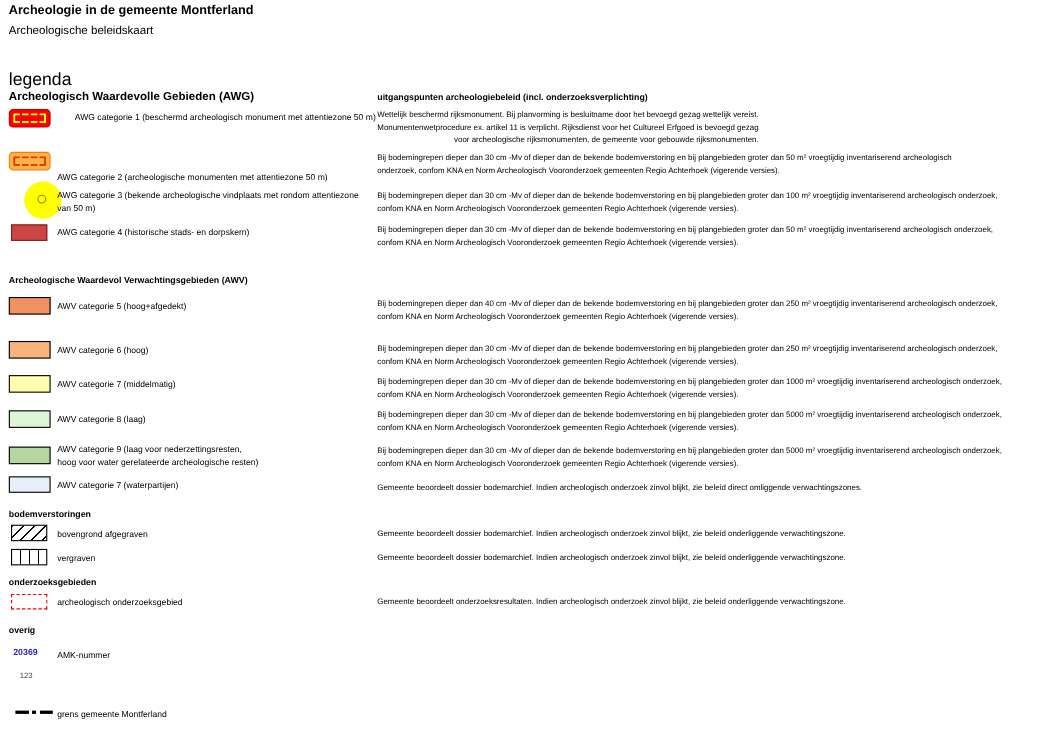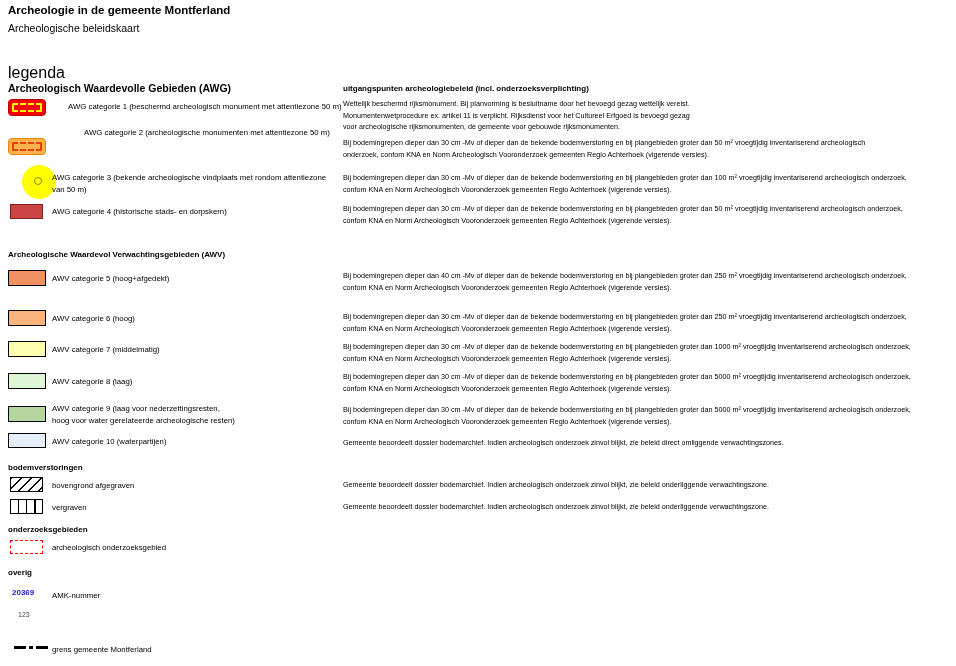--- a/index.html
+++ b/index.html
@@ -47,28 +47,28 @@
 
   <div class="abs legenda" style="left:8px; top:64px;">legenda</div>
 
   <div class="abs sec-h-lg" style="left:8px; top:82px;">Archeologisch Waardevolle Gebieden (AWG)</div>
   <div class="abs sec-h" style="left:343px; top:84px; font-size:8px;">uitgangspunten archeologiebeleid (incl. onderzoeksverplichting)</div>
 
   <div class="abs swatch rounded" style="left: 8px; top: 99px; width: 38px; height: 17px; border: 1.5px solid rgb(192, 0, 0); background-color: rgb(251, 0, 0);">
     <div class="inner-dash" style="border-color: rgb(255, 255, 0);"></div>
   </div>
   <div class="abs lbl" style="left:52px; top:101px;margin-left:16px;">AWG categorie 1 (beschermd archeologisch monument met attentiezone 50 m)</div>
-  <div class="abs policy" style="left:343px; top:98px;">Wettelijk beschermd rijksmonument. Bij planvorming is besluitname door het bevoegd gezag wettelijk vereist.
+  <div class="abs policy" style="left:343px; top:98px;text-align:right;">Wettelijk beschermd rijksmonument. Bij planvorming is besluitname door het bevoegd gezag wettelijk vereist.
 Monumentenwetprocedure ex. artikel 11 is verplicht. Rijksdienst voor het Cultureel Erfgoed is bevoegd gezag
 voor archeologische rijksmonumenten, de gemeente voor gebouwde rijksmonumenten.</div>
 
   <div class="abs swatch rounded" style="left: 8px; top: 138px; width: 38px; height: 17px; border: 1.5px solid rgb(240, 128, 0); background-color: rgb(255, 179, 77);">
     <div class="inner-dash" style="border-color: rgb(232, 60, 0);"></div>
   </div>
-  <div class="abs lbl" style="left:52px; top:127px;margin-left:32px;">AWG categorie 2 (archeologische monumenten met attentiezone 50 m)</div>
+  <div class="abs lbl" style="left:52px; top:156px;">AWG categorie 2 (archeologische monumenten met attentiezone 50 m)</div>
   <div class="abs policy" style="left:343px; top:137px;">Bij bodemingrepen dieper dan 30 cm -Mv of dieper dan de bekende bodemverstoring en bij plangebieden groter dan 50 m² vroegtijdig inventariserend archeologisch
 onderzoek, confom KNA en Norm Archeologisch Vooronderzoek gemeenten Regio Achterhoek (vigerende versies).</div>
 
   <div class="abs swatch circle" style="left: 22px; top: 165px; width: 34px; height: 34px; background-color: rgb(255, 255, 0);">
     <div class="inner-circle"></div>
   </div>
   <div class="abs lbl" style="left:52px; top:172px;">AWG categorie 3 (bekende archeologische vindplaats met rondom attentiezone
 van 50 m)</div>
   <div class="abs policy" style="left:343px; top:172px;">Bij bodemingrepen dieper dan 30 cm -Mv of dieper dan de bekende bodemverstoring en bij plangebieden groter dan 100 m² vroegtijdig inventariserend archeologisch onderzoek,
 confom KNA en Norm Archeologisch Vooronderzoek gemeenten Regio Achterhoek (vigerende versies).</div>
@@ -100,37 +100,38 @@
   <div class="abs policy" style="left:343px; top:371px;">Bij bodemingrepen dieper dan 30 cm -Mv of dieper dan de bekende bodemverstoring en bij plangebieden groter dan 5000 m² vroegtijdig inventariserend archeologisch onderzoek,
 confom KNA en Norm Archeologisch Vooronderzoek gemeenten Regio Achterhoek (vigerende versies).</div>
 
   <div class="abs swatch thin-border" style="left: 8px; top: 406px; width: 38px; height: 16px; background-color: rgb(181, 214, 159);"></div>
   <div class="abs lbl" style="left:52px; top:403px;">AWV categorie 9 (laag voor nederzettingsresten,
 hoog voor water gerelateerde archeologische resten)</div>
   <div class="abs policy" style="left:343px; top:404px;">Bij bodemingrepen dieper dan 30 cm -Mv of dieper dan de bekende bodemverstoring en bij plangebieden groter dan 5000 m² vroegtijdig inventariserend archeologisch onderzoek,
 confom KNA en Norm Archeologisch Vooronderzoek gemeenten Regio Achterhoek (vigerende versies).</div>
 
   <div class="abs swatch thin-border" style="left: 8px; top: 433px; width: 38px; height: 15px; background-color: rgb(230, 238, 250);"></div>
-  <div class="abs lbl" style="left:52px; top:436px;">AWV categorie 10 (waterpartijen)</div>
+  <div class="abs lbl" style="left:52px; top:436px;">AWV categorie 7 (waterpartijen)</div>
   <div class="abs policy" style="left:343px; top:437px;">Gemeente beoordeelt dossier bodemarchief. Indien archeologisch onderzoek zinvol blijkt, zie beleid direct omliggende verwachtingszones.</div>
 
   <div class="abs sec-h" style="left:8px; top:463px;">bodemverstoringen</div>
 
   <div class="abs swatch thin-border hatch-diag" style="left:10px; top:477px; width:33px; height:15px;"></div>
   <div class="abs lbl" style="left:52px; top:480px;">bovengrond afgegraven</div>
   <div class="abs policy" style="left:343px; top:479px;">Gemeente beoordeelt dossier bodemarchief. Indien archeologisch onderzoek zinvol blijkt, zie beleid onderliggende verwachtingszone.</div>
 
   <div class="abs swatch thin-border hatch-vert" style="left:10px; top:499px; width:33px; height:15px;"></div>
   <div class="abs lbl" style="left:52px; top:502px;">vergraven</div>
   <div class="abs policy" style="left:343px; top:501px;">Gemeente beoordeelt dossier bodemarchief. Indien archeologisch onderzoek zinvol blijkt, zie beleid onderliggende verwachtingszone.</div>
 
   <div class="abs sec-h" style="left:8px; top:525px;">onderzoeksgebieden</div>
 
   <div class="abs swatch dash-outline" style="left: 10px; top: 540px; width: 33px; height: 14px; border-color: rgb(255, 0, 0);"></div>
   <div class="abs lbl" style="left:52px; top:542px;">archeologisch onderzoeksgebied</div>
+  <div class="abs policy" style="left:343px; top:541px;">Gemeente beoordeelt onderzoeksresultaten. Indien archeologisch onderzoek zinvol blijkt, zie beleid onderliggende verwachtingszone.</div>
 
   <div class="abs sec-h" style="left:8px; top:568px;">overig</div>
 
   <div class="abs amk" style="left: 12px; top: 588px; color: rgb(36, 36, 192);">20369</div>
   <div class="abs lbl" style="left:52px; top:590px;">AMK-nummer</div>
 
   <div class="abs catnum" style="left:18px; top:611px;">123</div>
 
   <div class="abs boundary" style="left:14px; top:646px; width:34px;"></div>
   <div class="abs lbl" style="left:52px; top:644px;">grens gemeente Montferland</div>

